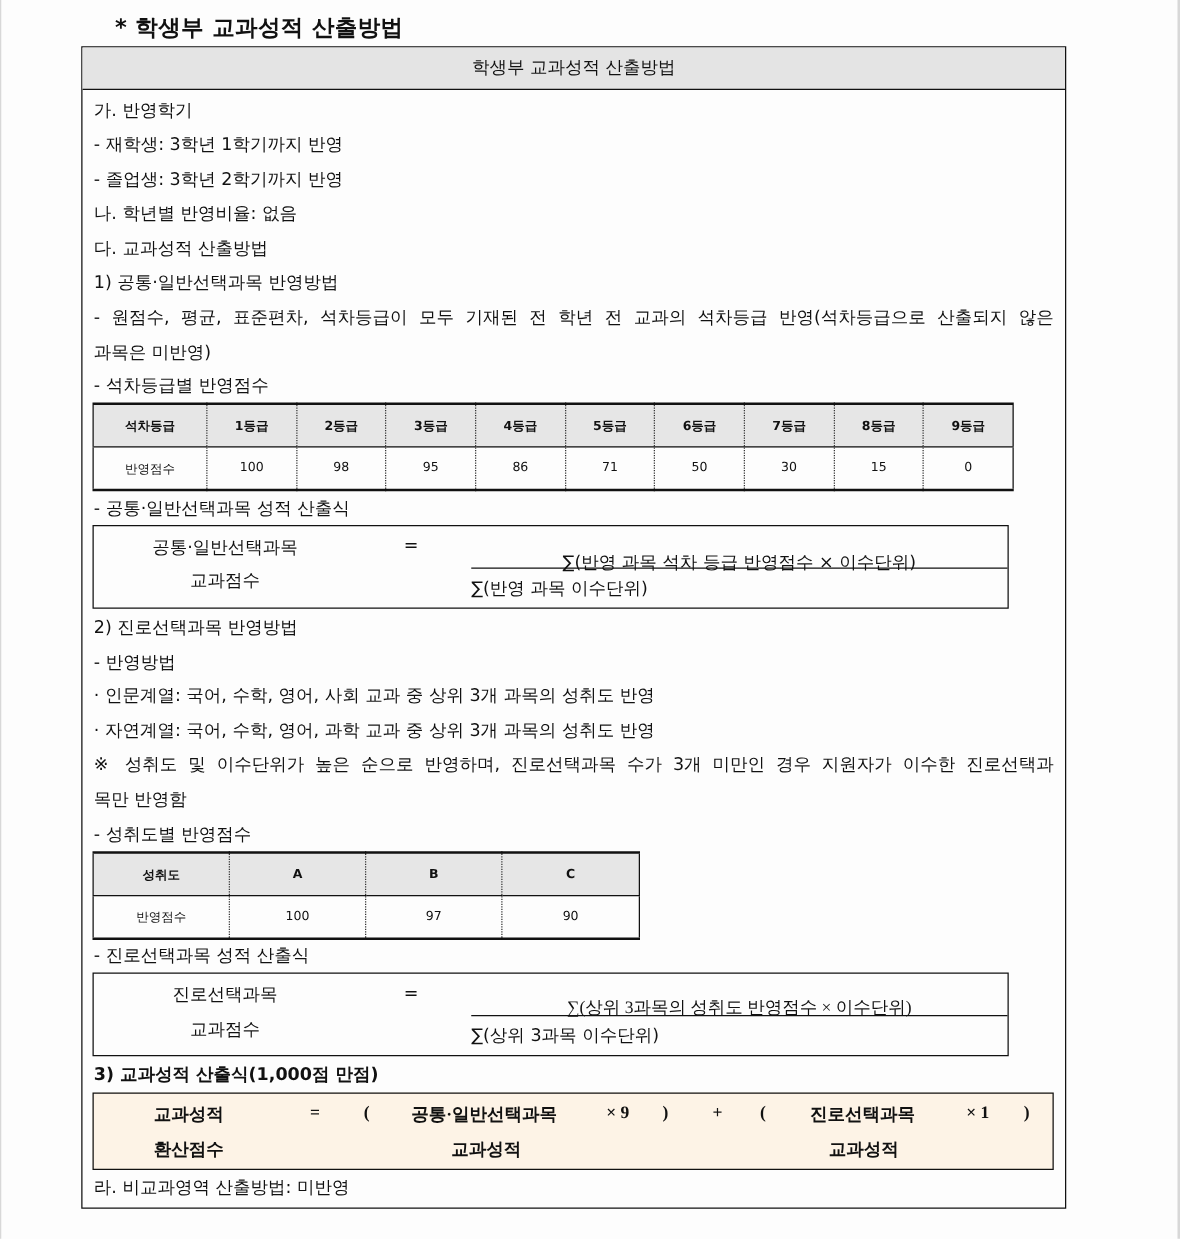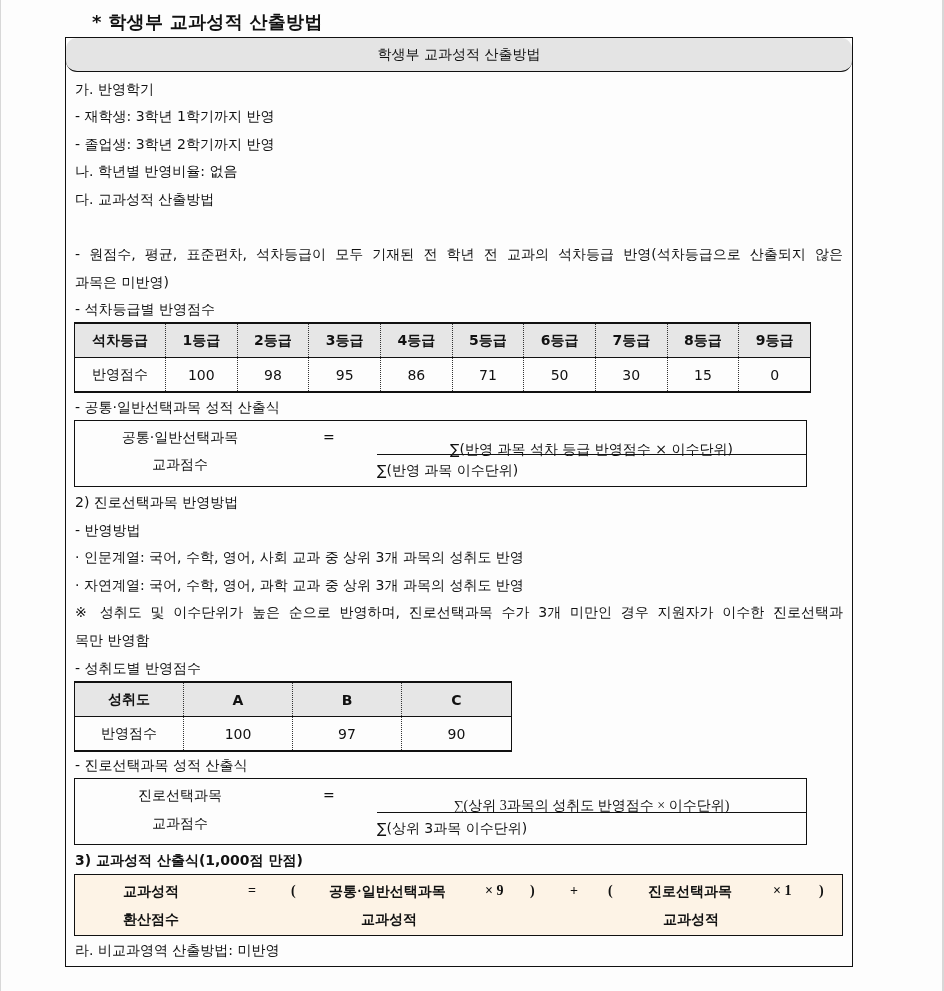--- a/index.html
+++ b/index.html
@@ -12,29 +12,29 @@
   .page-heading {
     position: absolute; left: 64px; top: 10px;
     font-size: 18px; font-weight: bold; letter-spacing: 0.3px; margin-left: 27px;
   }
   .outer-box {
     position: absolute; left: 64px; top: 37px; width: 786px; height: 928px;
     border: 1.5px solid #111; background: #fdfdfd;
   }
   .box-header {
     height: 33px; background: #e4e4e4; border-bottom: 1.5px solid #111;
-    text-align: center; line-height: 33px; font-size: 14px; border-radius: 11px;
+    text-align: center; line-height: 33px; font-size: 14px;
   }
   .line {
     position: absolute; left: 9px; font-size: 14px; line-height: 20px; white-space: nowrap;
   }
   .line.bold { font-weight: bold; }
   .justify { width: 768px; text-align-last: justify; text-align: justify; white-space: normal; }
   table.grid {
-    position: absolute; border-collapse: collapse; font-size: 14px;
+    position: absolute; border-collapse: collapse; font-size: 10px;
     border-top: 2px solid #111; border-bottom: 2px solid #111;
     border-left: 1.5px solid #111; border-right: 1.5px solid #111; border-radius: 15px;
   }
   table.grid td {
     text-align: center; border-left: 1px dotted #333; padding: 0;
   }
   table.grid td:first-child { border-left: none; }
   table.grid tr.head td { background: #e6e6e6; font-weight: bold; height: 33px; border-bottom: 1.5px solid #111; }
   table.grid tr.body td { height: 33px; }
   .formula {
@@ -57,20 +57,21 @@
 <div class="page-heading">* 학생부 교과성적 산출방법</div>
 
 <div class="outer-box">
   <div class="box-header">학생부 교과성적 산출방법</div>
 
   <div class="line" style="top:41px">가. 반영학기</div>
   <div class="line" style="top:68px">- 재학생: 3학년 1학기까지 반영</div>
   <div class="line" style="top:96px">- 졸업생: 3학년 2학기까지 반영</div>
   <div class="line" style="top:123px">나. 학년별 반영비율: 없음</div>
   <div class="line" style="top:151px">다. 교과성적 산출방법</div>
+  <div class="line" style="top:178px">1) 공통·일반선택과목 반영방법</div>
   <div class="line justify" style="top:206px">- 원점수, 평균, 표준편차, 석차등급이 모두 기재된 전 학년 전 교과의 석차등급 반영(석차등급으로 산출되지 않은</div>
   <div class="line" style="top:234px">과목은 미반영)</div>
   <div class="line" style="top:261px">- 석차등급별 반영점수</div>
 
   <table class="grid" style="left:8px; top:284px; width:737px;">
     <tbody>
         <tr class="head">
       <td style="width:90px">석차등급</td>
       <td>1등급</td>
       <td>2등급</td>

